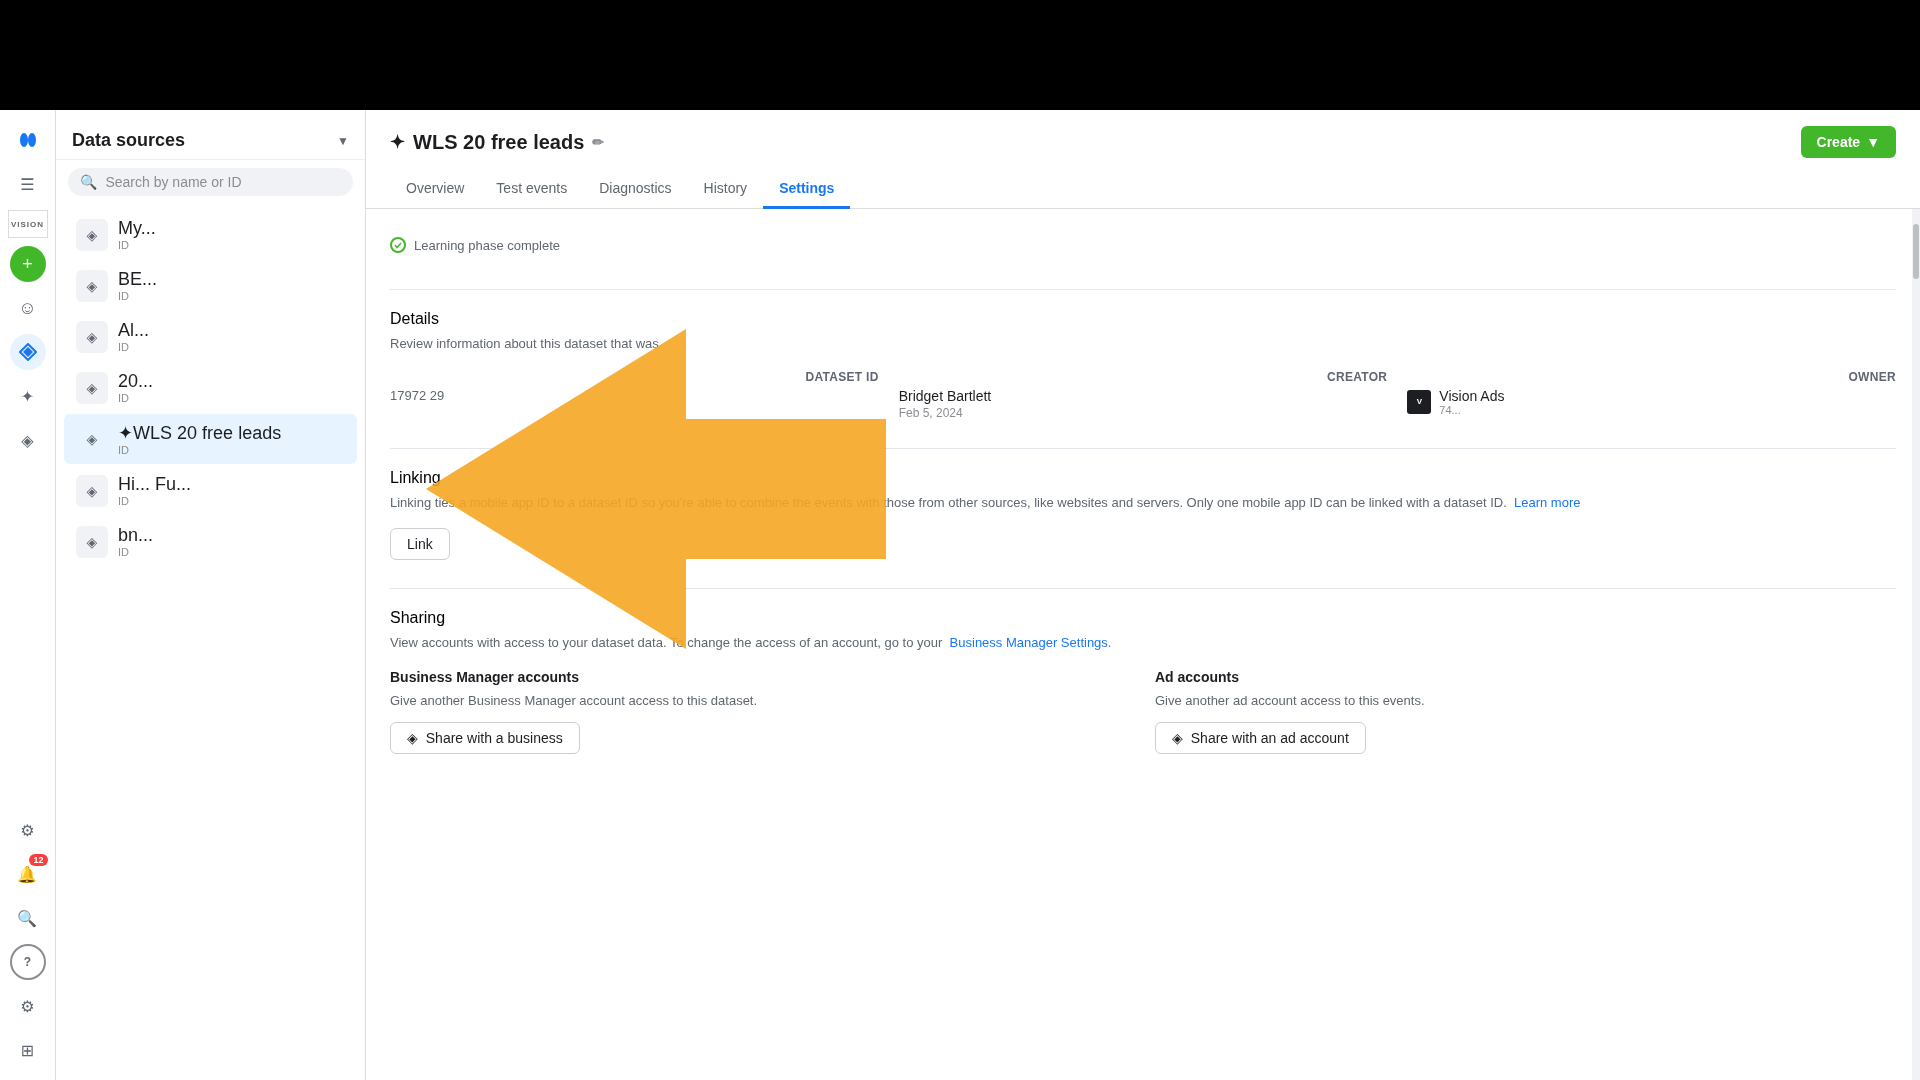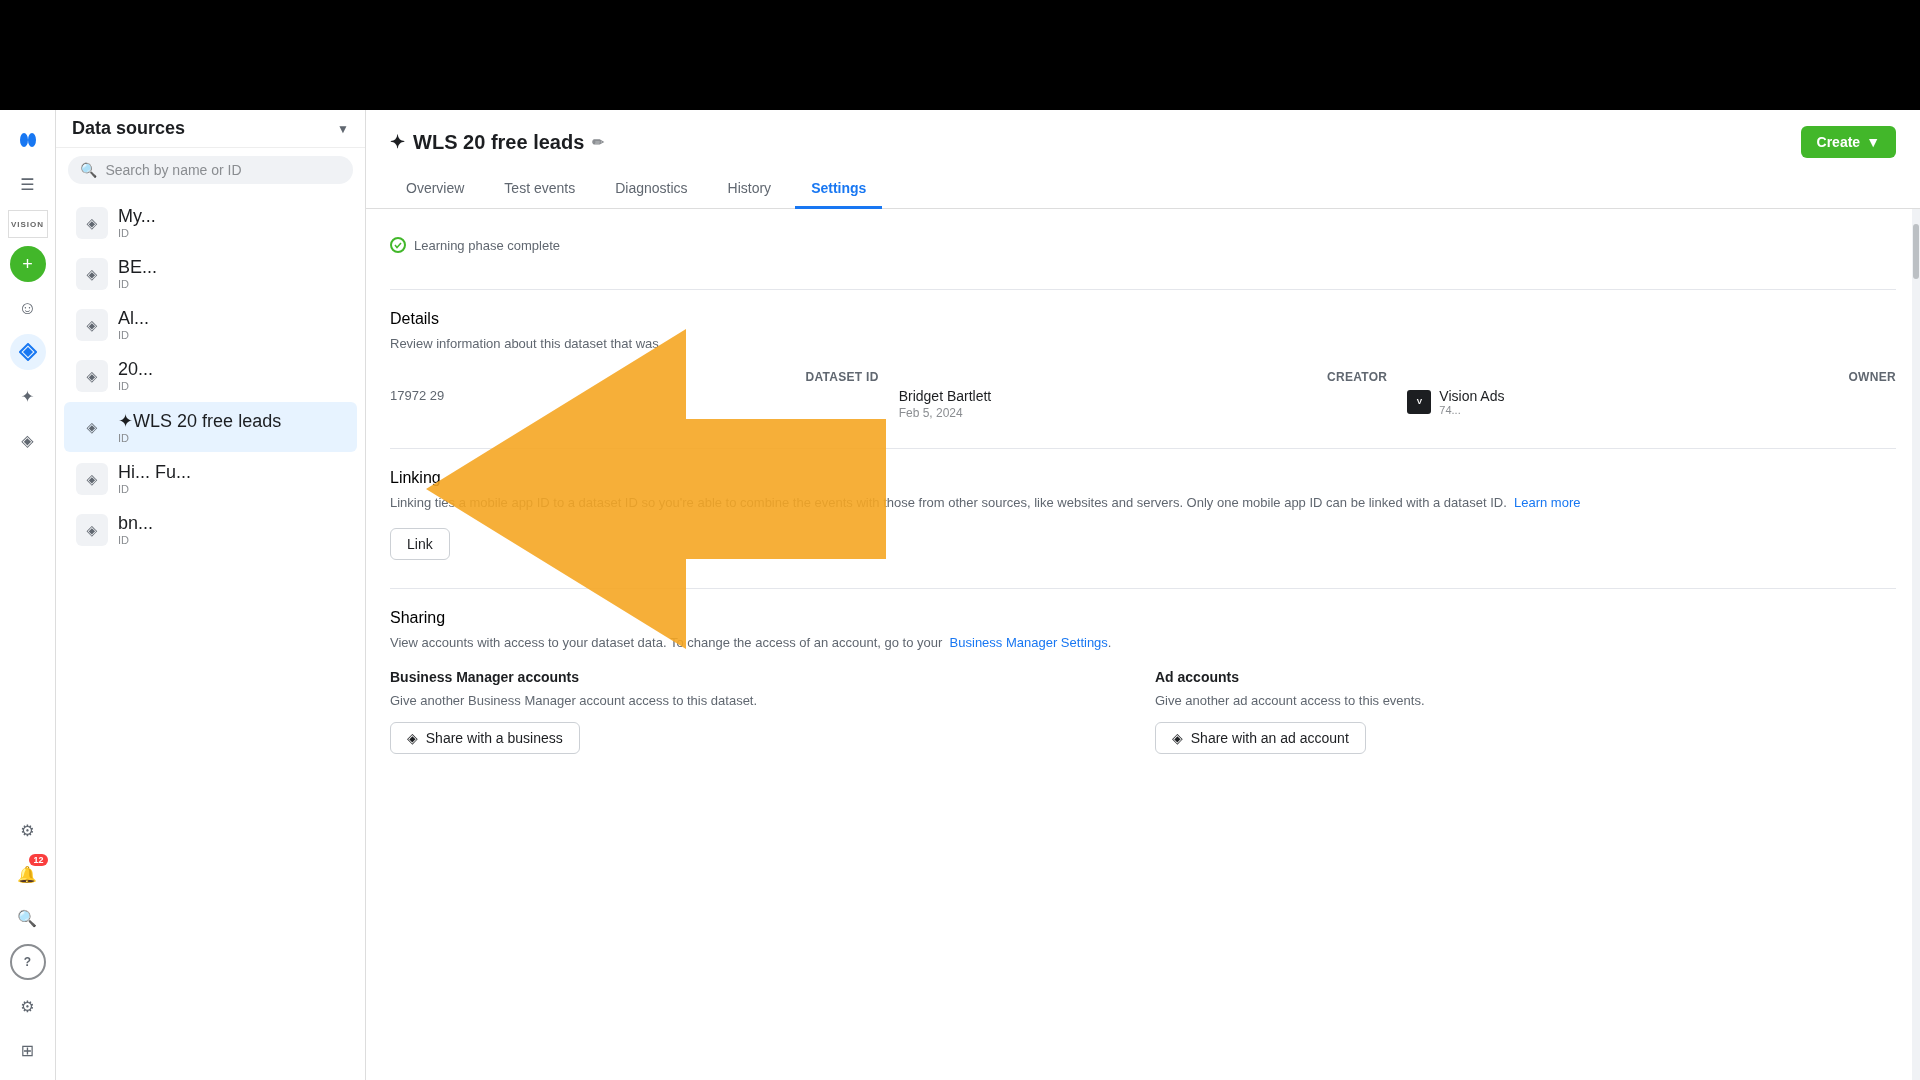--- a/index.html
+++ b/index.html
@@ -14,21 +14,21 @@
     .nav-icon { width: 36px; height: 36px; border-radius: 50%; display: flex; align-items: center; justify-content: center; cursor: pointer; font-size: 16px; color: #606770; }
     .nav-icon.active { color: #1877f2; background: #e7f3ff; }
     .nav-icon.green-badge { position: relative; background: #42b72a; color: #fff; border-radius: 50%; }
     .nav-icon.notification { position: relative; }
     .notification-badge { position: absolute; top: -2px; right: -2px; background: #fa3e3e; color: #fff; font-size: 9px; font-weight: bold; border-radius: 8px; padding: 1px 4px; min-width: 16px; text-align: center; }
 
     .nav-spacer { flex: 1; }
 
     
     .sidebar { width: 310px; background: #fff; border-right: 1px solid #ddd; display: flex; flex-direction: column; overflow: hidden; flex-shrink: 0; }
-    .sidebar-header { padding: 8px 16px 8px; border-bottom: 1px solid #eee; }
+    .sidebar-header { padding: 20px 16px 8px; border-bottom: 1px solid #eee; }
     .sidebar-title { font-size: 18px; font-weight: 700; color: #1c1e21; display: flex; justify-content: space-between; align-items: center; }
     .sidebar-title-arrow { color: #606770; font-size: 12px; }
 
     .search-container { padding: 8px 12px; }
     .search-box { display: flex; align-items: center; background: #f0f2f5; border-radius: 20px; padding: 6px 12px; gap: 8px; }
     .search-box input { background: none; border: none; outline: none; font-size: 14px; color: #1c1e21; width: 100%; }
     .search-box input::placeholder { color: #8a8d91; }
     .search-icon-el { color: #8a8d91; font-size: 14px; }
 
     .sidebar-list { flex: 1; overflow-y: auto; padding: 4px 0; }
@@ -41,21 +41,21 @@
 
     
     .main-content { flex: 1; background: #f0f2f5; display: flex; flex-direction: column; overflow: hidden; }
 
     .main-header { background: #fff; padding: 16px 24px 0; border-bottom: 1px solid #ddd; flex-shrink: 0; display: flex; flex-direction: column; justify-content: space-between; }
     .main-header-top { display: flex; align-items: center; justify-content: space-between; padding-bottom: 12px; }
     .dataset-title { display: flex; align-items: center; gap: 8px; font-size: 20px; font-weight: 700; }
     .dataset-icon { font-size: 18px; }
     .edit-icon { font-size: 14px; color: #8a8d91; cursor: pointer; }
 
-    .tabs { display: flex; gap: 8px; }
+    .tabs { display: flex; gap: 0; }
     .tab { padding: 10px 16px; font-size: 14px; color: #606770; cursor: pointer; border-bottom: 3px solid transparent; margin-bottom: -1px; }
     .tab.active { color: #1877f2; border-bottom-color: #1877f2; font-weight: 600; }
 
     .create-btn { background: #42b72a; color: #fff; border: none; padding: 8px 16px; border-radius: 6px; font-size: 14px; font-weight: 600; cursor: pointer; display: flex; align-items: center; gap: 6px; }
 
     
     .content-area { flex: 1; overflow-y: auto; padding: 0; position: relative; background: #fff; margin: 0; }
     .content-scroll { padding: 20px 24px; max-width: 100%; position: relative; }
 
     .learning-phase { display: flex; align-items: center; gap: 8px; padding: 8px 0 16px; color: #606770; font-size: 13px; }

